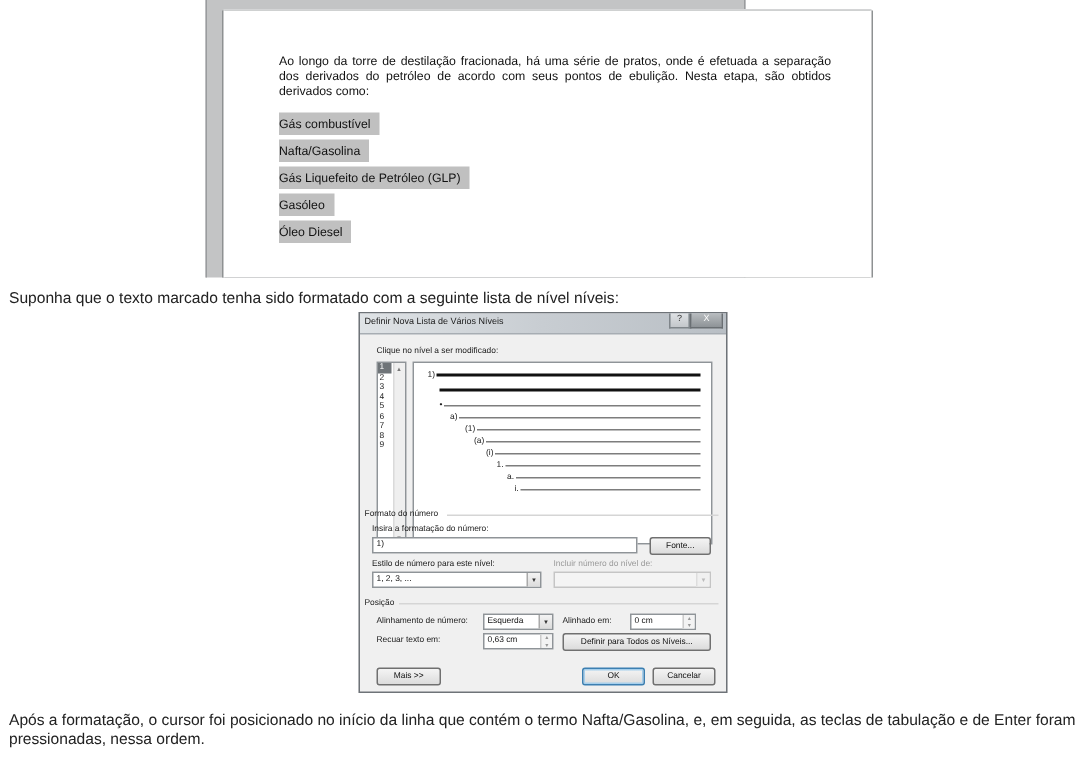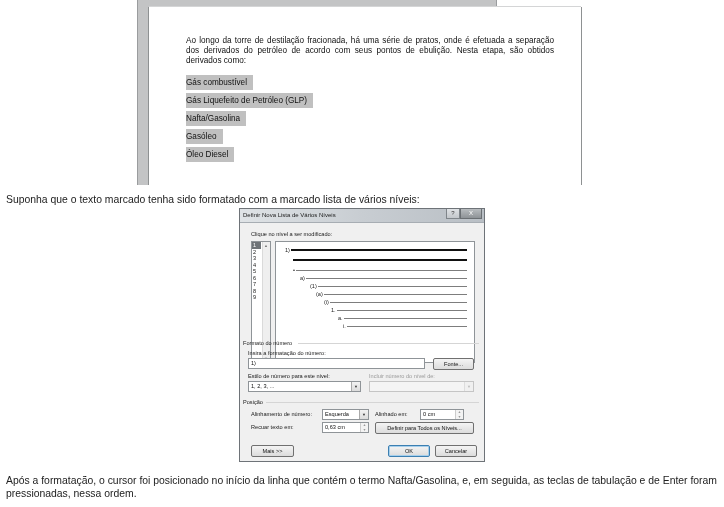--- a/index.html
+++ b/index.html
@@ -105,29 +105,29 @@
   .btn.ok { border-color: #3c7fb1; box-shadow: inset 0 0 0 1px #a6cfec; }
 </style>
 </head>
 <body>
 
 <div class="docwin">
   <div class="docpage">
     <div class="docpara">Ao longo da torre de destilação fracionada, há uma série de pratos, onde é efetuada a separação dos derivados do petróleo de acordo com seus pontos de ebulição. Nesta etapa, são obtidos derivados como:</div>
     <div class="doclist">
       <div class="docitem"><span>Gás combustível</span></div>
+      <div class="docitem"><span>Nafta/Gasolina</span></div>
       <div class="docitem"><span>Gás Liquefeito de Petróleo (GLP)</span></div>
-      <div class="docitem"><span>Nafta/Gasolina</span></div>
       <div class="docitem"><span>Gasóleo</span></div>
       <div class="docitem"><span>Óleo Diesel</span></div>
     </div>
   </div>
 </div>
 
-<div class="qtext q1">Suponha que o texto marcado tenha sido formatado com a marcado lista de vários níveis:</div>
+<div class="qtext q1">Suponha que o texto marcado tenha sido formatado com a seguinte lista de nível níveis:</div>
 
 <div class="dialog">
   <div class="titlebar">
     <span class="title">Definir Nova Lista de Vários Níveis</span>
     <div class="tb-help"><span>?</span></div>
     <div class="tb-close"><span>X</span></div>
   </div>
 
   <div class="lbl" style="left:11px; top:22px;">Clique no nível a ser modificado:</div>
 

